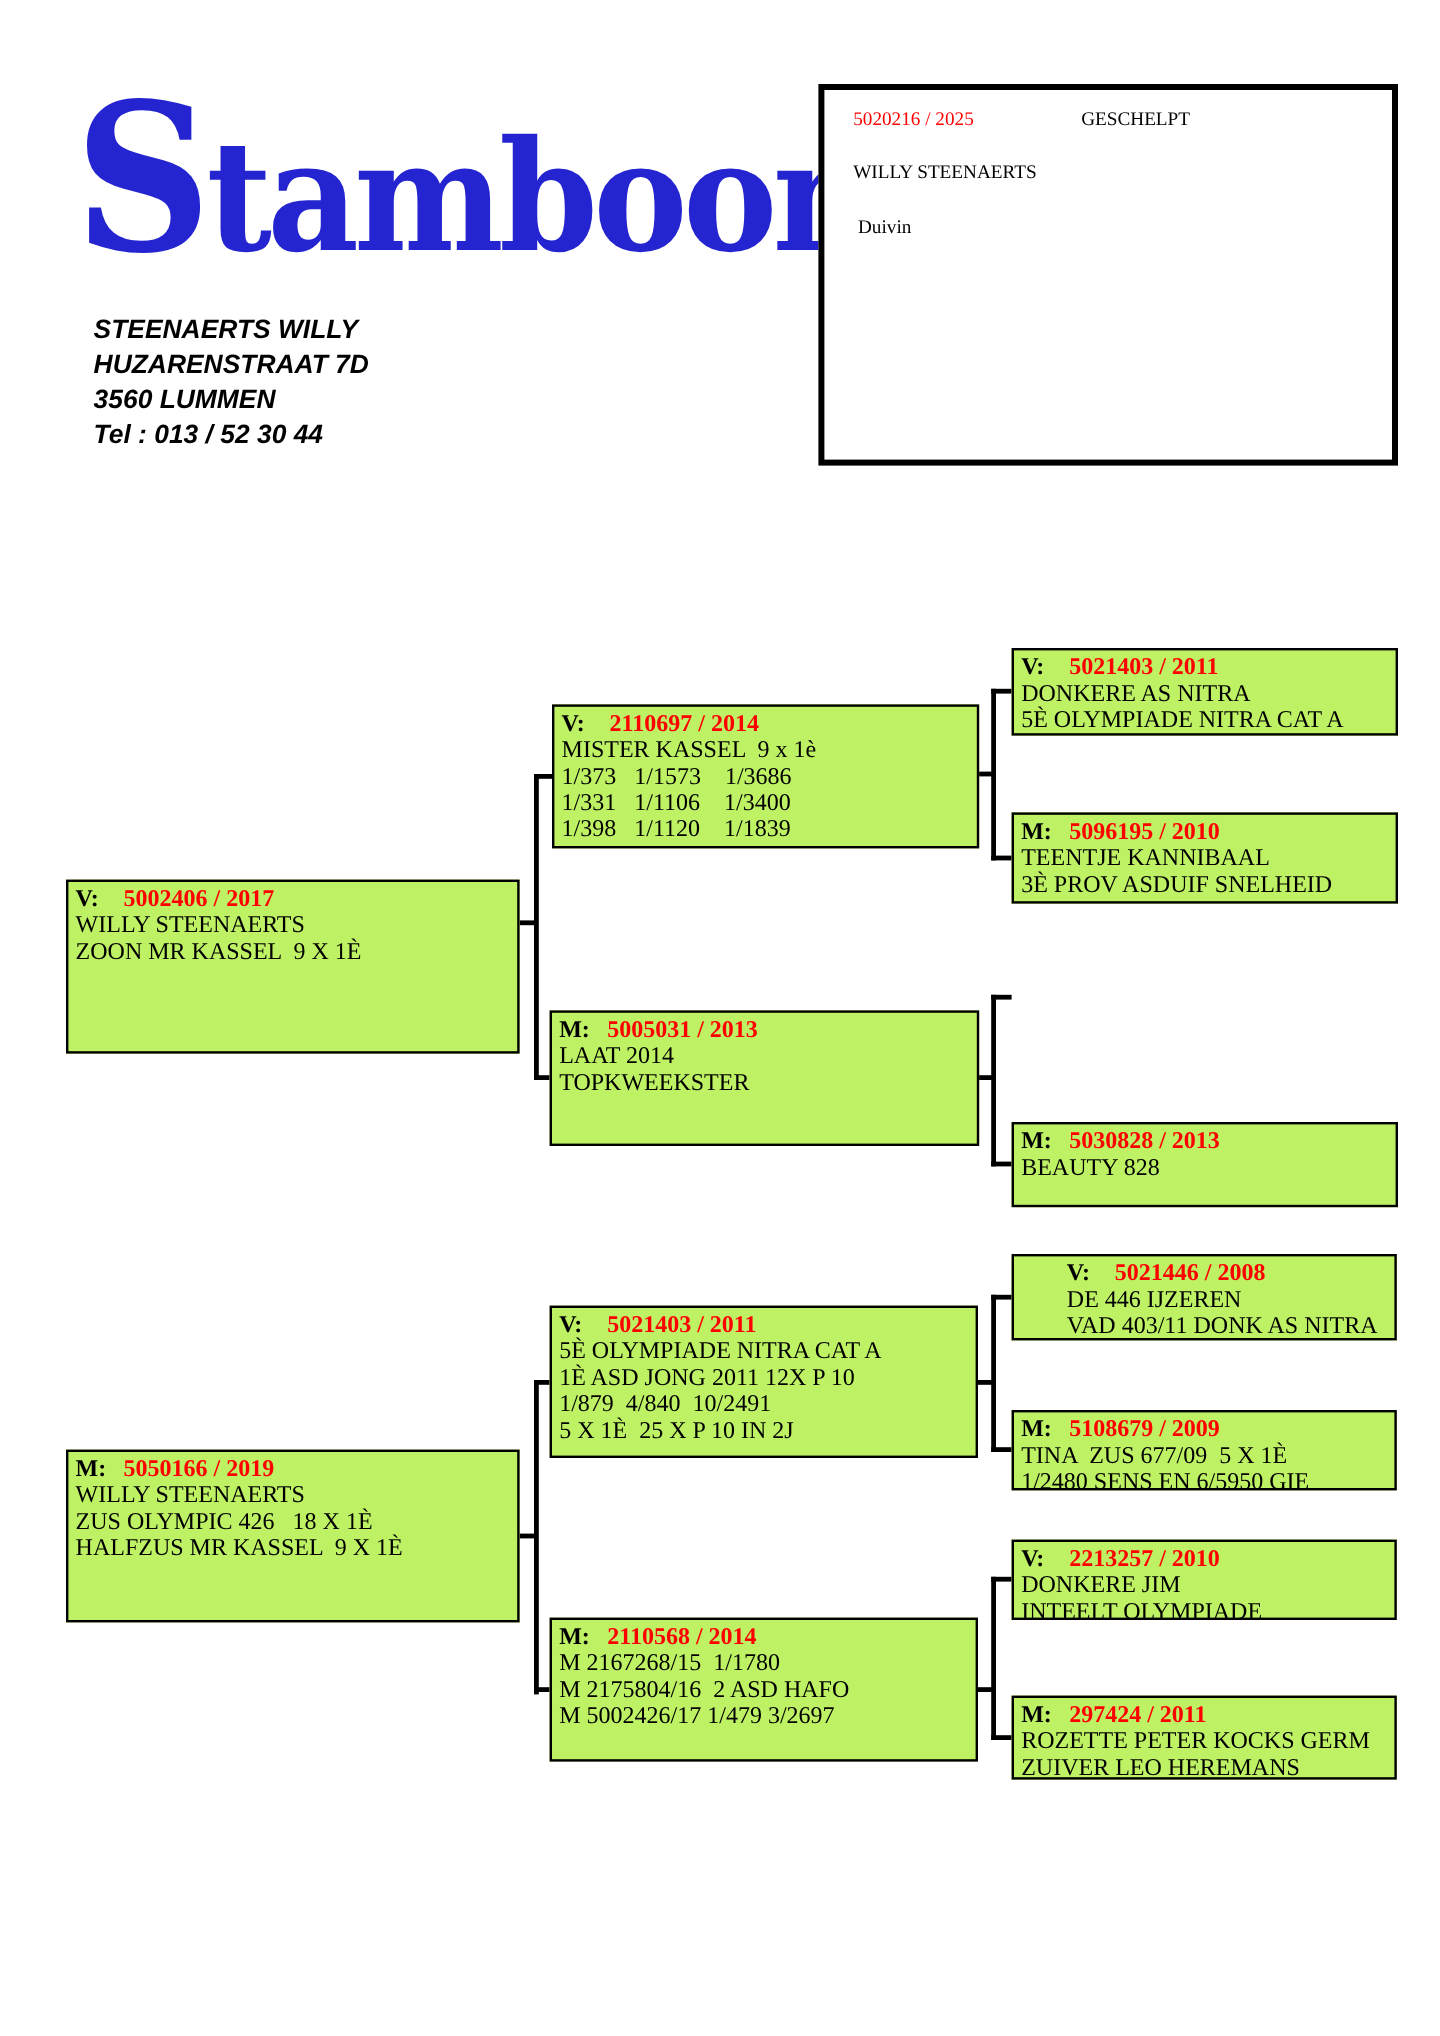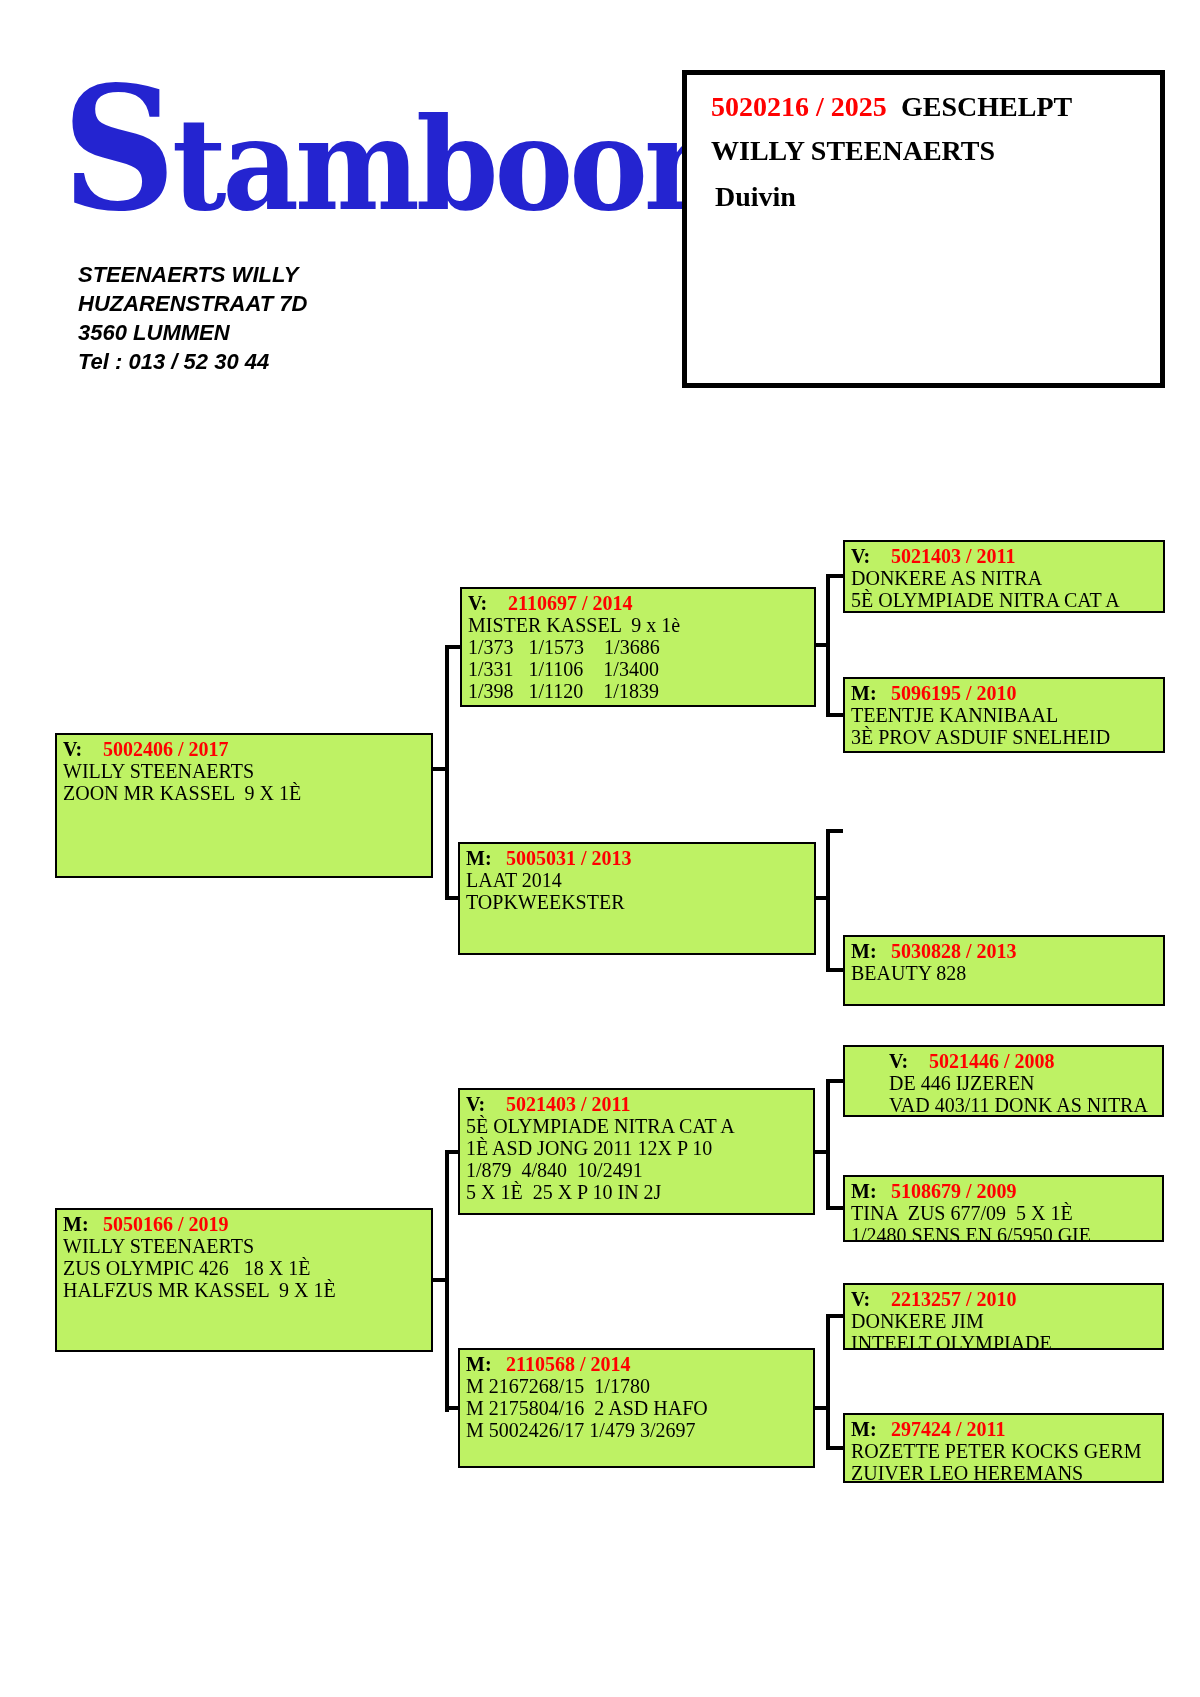--- a/index.html
+++ b/index.html
@@ -21,21 +21,21 @@
   .owner {
     position:absolute; left:78px; top:260px;
     font-family:"Liberation Sans", sans-serif; font-weight:bold; font-style:italic;
     font-size:22px; line-height:29px; color:#000;
   }
   
   .hdrbox {
     position:absolute; left:682px; top:70px; width:483px; height:318px;
     border:5px solid #000; box-sizing:border-box; background:#fff;
   }
-  .hdrbox div { position:absolute; font-weight:bold; font-size:28px; white-space:nowrap; }
+  .hdrbox div { position:absolute; font-weight:normal; font-size:16px; white-space:nowrap; }
   .hdr-ring  { left:24px;  top:16px;  color:#ff0000; }
   .hdr-color { left:214px; top:16px;  color:#000; }
   .hdr-owner { left:24px;  top:60px;  color:#000; }
   .hdr-sex   { left:28px;  top:106px; color:#000; }
   
   .pbox {
     position:absolute; border:2px solid #000; box-sizing:border-box;
     background:#bef264; padding:3px 6px; font-size:20px; line-height:22px;
   }
   .bline { white-space:pre; }

